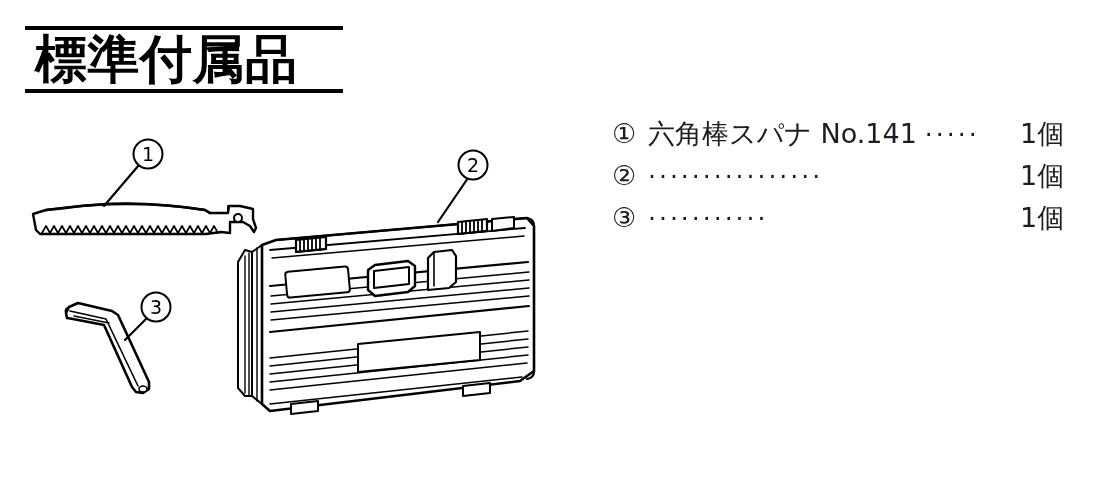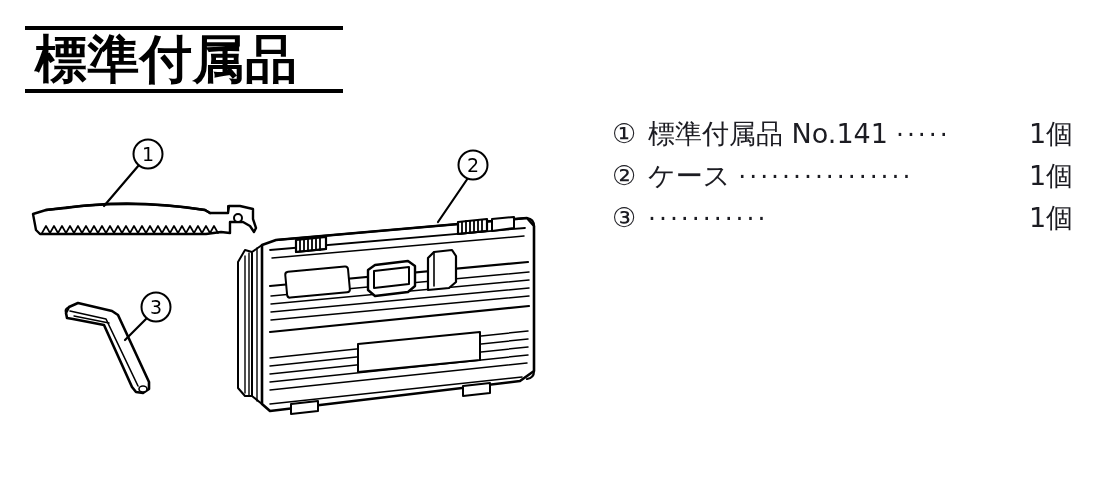--- a/index.html
+++ b/index.html
@@ -69,21 +69,21 @@
   .part-leader {
     flex: 1 1 auto;
     overflow: hidden;
     letter-spacing: 3px;
     font-size: 25px;
     color: #1c1c22;
     padding-right: 6px;
   }
   .part-qty {
     flex: 0 0 auto;
-    text-align: center;
+    text-align: left;
     min-width: 62px;
   }
 
   
   #illustration {
     position: absolute;
     left: 0;
     top: 0;
     width: 600px;
     height: 487px;
@@ -103,28 +103,27 @@
   <div id="title-block">
     <div class="rule"></div>
     <div id="title-text">標準付属品</div>
     <div class="rule"></div>
   </div>
 
   <div id="parts-list">
 
     <div class="part-row">
       <span class="part-index">①</span>
-      <span class="part-label">標準付属品 No.141</span>
+      <span class="part-label">六角棒スパナ No.141</span>
       <span class="part-leader">·····</span>
       <span class="part-qty">1個</span>
     </div>
 
     <div class="part-row">
       <span class="part-index">②</span>
-      <span class="part-label">ケース</span>
       <span class="part-leader">················</span>
       <span class="part-qty">1個</span>
     </div>
 
     <div class="part-row">
       <span class="part-index">③</span>
       <span class="part-leader">···········</span>
       <span class="part-qty">1個</span>
     </div>
 

